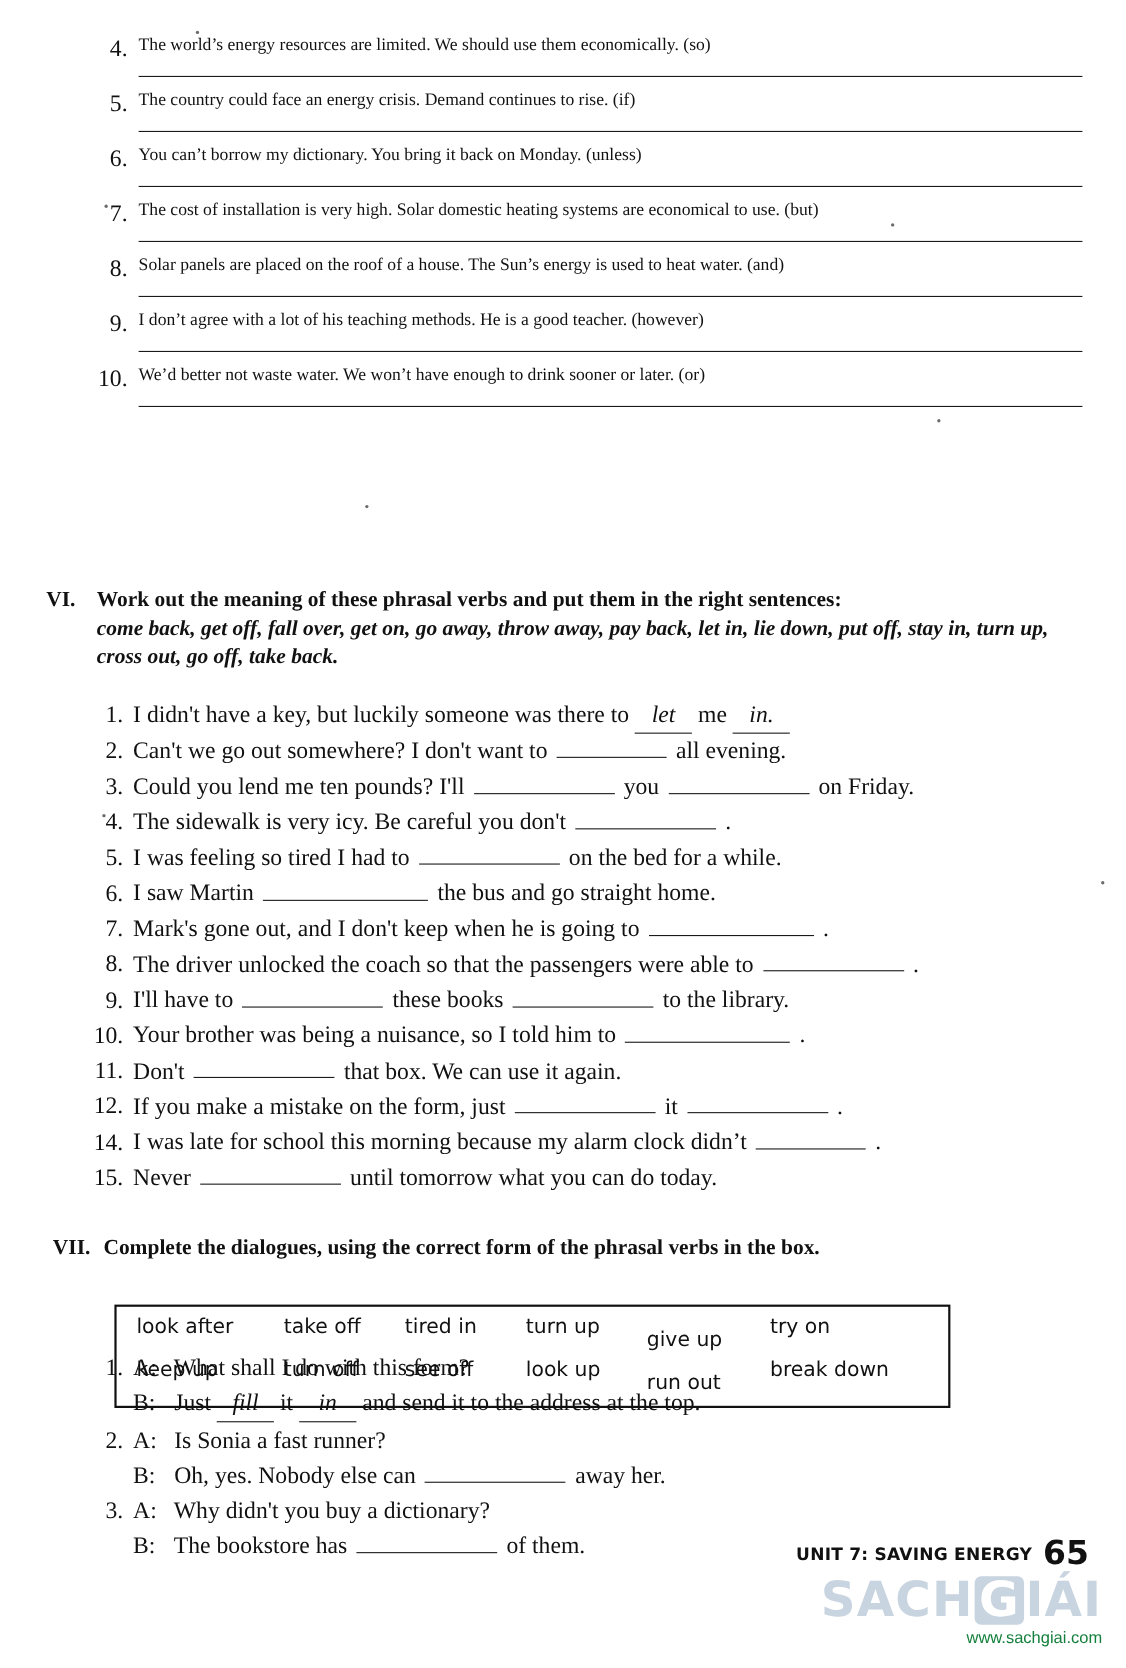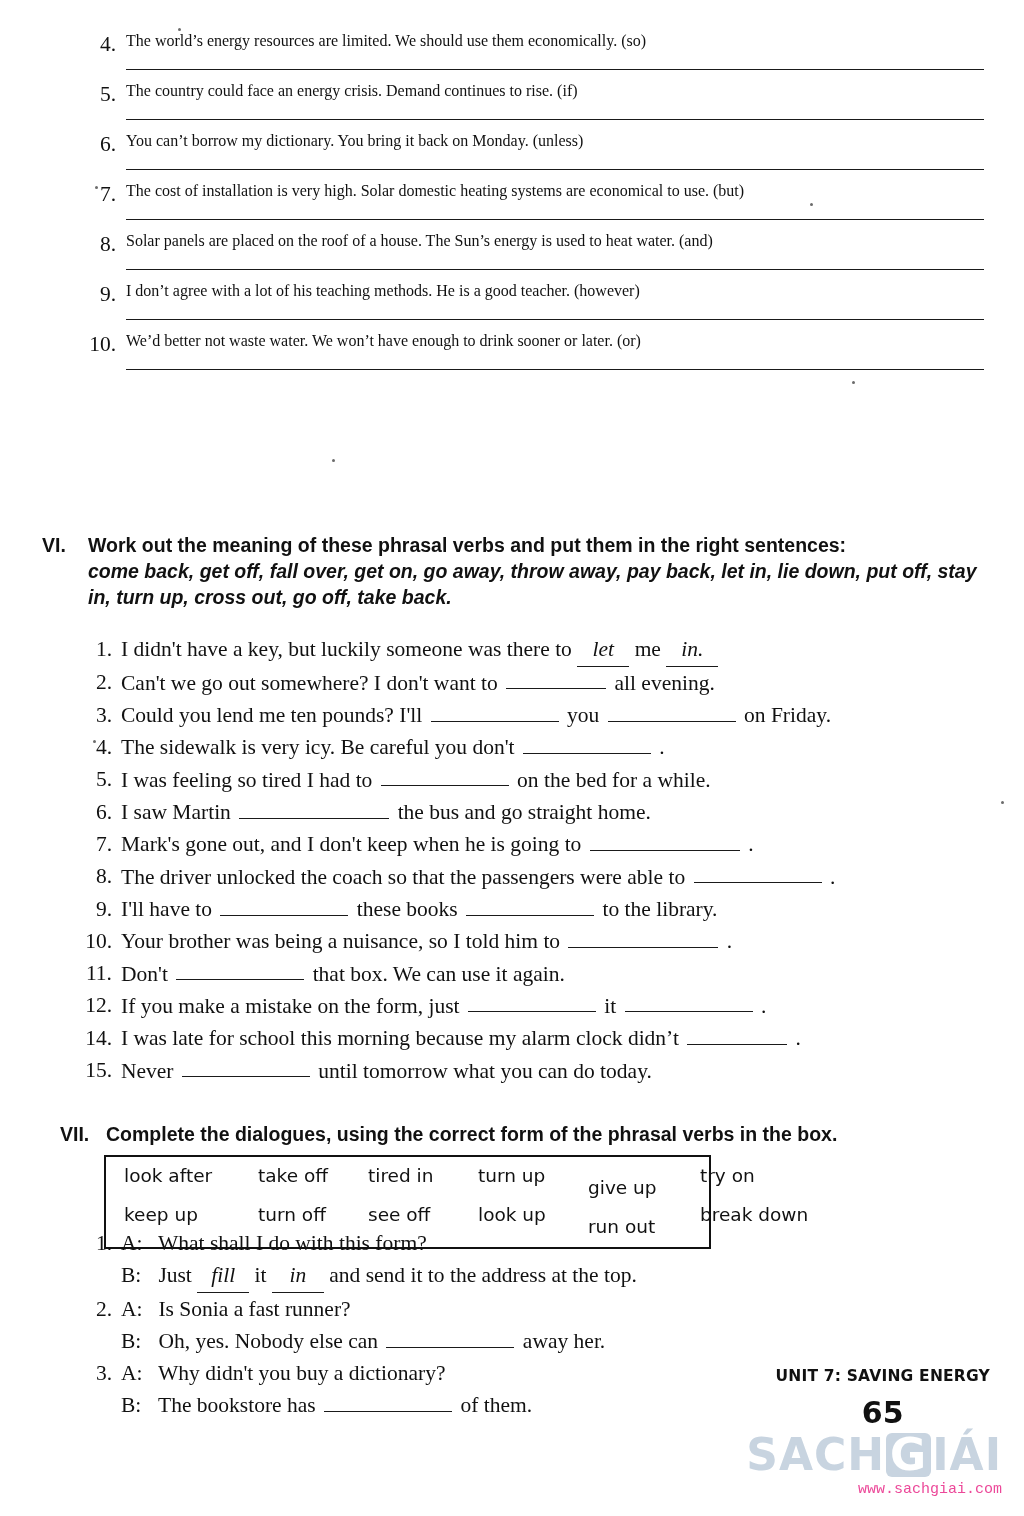--- a/index.html
+++ b/index.html
@@ -57,21 +57,21 @@
   }
   .wide-just {
     text-align: justify;
     text-align-last: left;
   }
 
   
   .sec-head {
     display: flex;
     align-items: flex-start;
-    font-family: Liberation Sans, sans-serif;
+    font-family: Liberation Serif, serif;
     font-weight: bold;
     font-size: 19.5px;
     line-height: 1.33;
   }
   .sec-num {
     flex: 0 0 auto;
     width: 46px;
     text-align: left;
     padding-left: 0px;
   }
@@ -126,29 +126,29 @@
     border-bottom: 1.5px solid #1a1a1a;
     font-style: italic;
     text-align: center;
     padding: 0 6px;
     min-width: 40px;
   }
 
   
   #section7 {
     position: absolute;
-    left: 60px;
+    left: 48px;
     top: 1122px;
     width: 944px;
   }
   #wordbox {
     position: absolute;
     left: 104px;
-    top: 1155px;
-    width: 607px;
+    top: 1186px;
+    width: 760px;
     border: 2.5px solid #111;
     padding: 6px 0 6px 0;
     box-sizing: border-box;
   }
   .wb-row {
     display: flex;
     font-family: "DejaVu Sans", sans-serif;
     font-size: 18.5px;
     line-height: 1.45;
     padding-left: 18px;
@@ -193,21 +193,20 @@
   }
 
   
   #footer {
     position: absolute;
     right: 34px;
     bottom: 86px;
     display: flex;
     align-items: center;
     gap: 10px;
-    flex-direction: column;
   }
   #footer .unit {
     font-family: "DejaVu Sans", sans-serif;
     font-weight: bold;
     font-size: 15.5px;
     letter-spacing: 0.2px;
   }
   #footer .pageno {
     font-family: "DejaVu Sans", sans-serif;
     font-weight: bold;
@@ -231,23 +230,23 @@
   }
   #watermark .wm-main .g {
     display: inline-block;
     background: #c8d4e0;
     color: #ffffff;
     border-radius: 6px;
     padding: 0 4px;
     margin: 0 1px;
   }
   #watermark .wm-url {
-    font-family: Liberation Mono, monospace;
+    font-family: Liberation Sans, sans-serif;
     font-size: 15px;
-    color: #ec4899;
+    color: #15803d;
     margin-top: 4px;
   }
   .speck {
     position: absolute;
     background: #6b6b6b;
     border-radius: 50%;
   }
 </style>
 </head>
 <body>

